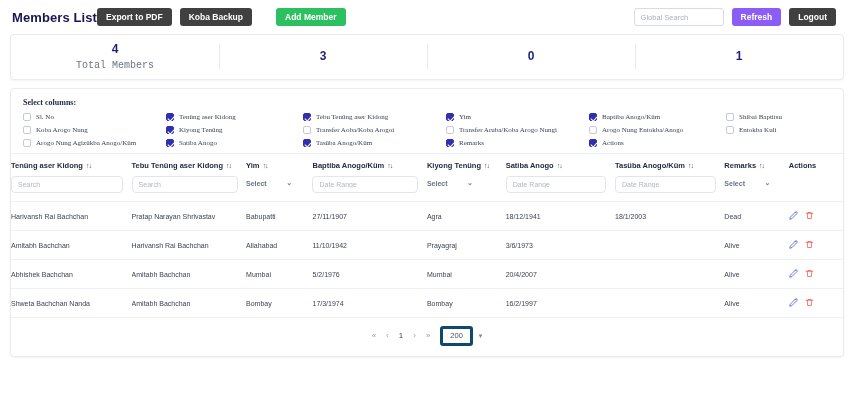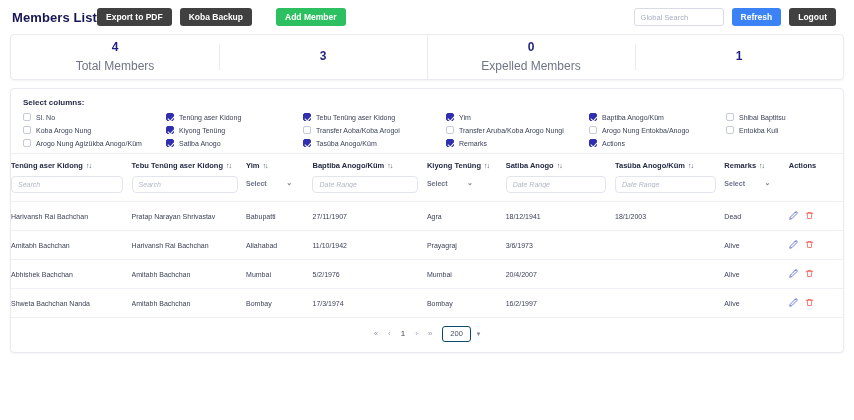--- a/index.html
+++ b/index.html
@@ -23,21 +23,21 @@
     letter-spacing: .1px; white-space: nowrap; text-align: center;
   }
   .btn {
     border: none; border-radius: 3px; cursor: pointer;
     font-size: 8.5px; font-weight: bold; color: #fff;
     padding: 5px 9px; margin-right: 8px; line-height: 1;
     font-family: "Liberation Sans", sans-serif; white-space: nowrap;
   }
   .btn-navy { background: #404040; }
   .btn-green { background: #2dc060; margin-left: 16px; }
-  .btn-yellow { background: #3b82f6; color: #fff; }
+  .btn-yellow { background: #8b5cf6; color: #fff; }
   .topbar-right { margin-left: auto; display: flex; align-items: center; }
   .global-search {
     width: 90px; height: 18px; border: 1px solid #d8dbe6; border-radius: 3px;
     background: #fff; font-size: 7.5px; color: #9aa0b0; padding: 0 6px;
     margin-right: 8px; font-family: "Liberation Sans", sans-serif; outline: none;
   }
   .global-search::placeholder { color: #a9afc0; }
 
   
   .card {
@@ -47,26 +47,26 @@
   }
   .stats { display: flex; height: 44px; align-items: center; }
   .stat {
     flex: 1; text-align: center; position: relative;
   }
   .stat + .stat::before {
     content: ""; position: absolute; left: 0; top: -6px; bottom: -6px;
     width: 1px; background: #e9ebf1;
   }
   .stat-num { font-size: 12px; font-weight: bold; color: #1f1f80; line-height: 1.15; }
-  .stat-label { font-size: 12px; color: #6f7585; margin-top: 4px; }
+  .stat-label { font-size: 10px; color: #6f7585; margin-top: 4px; font-family: Liberation Mono, monospace; }
 
   
   .main-card { margin: 8px 10px 0 10px; padding: 0; }
 
-  .select-columns { padding: 9px 12px 6px 12px; }
+  .select-columns { padding: 9px 12px 6px 12px; font-family: Liberation Serif, serif; }
   .sc-title { font-size: 8px; font-weight: bold; color: #262b48; margin-bottom: 6px; }
   .sc-grid {
     display: grid;
     grid-template-columns: 143px 137px 143px 143px 137px 120px;
     row-gap: 5px;
   }
   .chk-item { display: flex; align-items: center; }
   .chk {
     width: 8px; height: 8px; border-radius: 2px; flex: 0 0 8px;
     border: 1px solid #c6cad6; background: #fff; margin-right: 5px;
@@ -85,21 +85,21 @@
   .tbl th, .tbl td { text-align: left; vertical-align: middle; }
   thead .hrow th {
     padding: 7px 0 3px 0; border-top: 1px solid #edeff4;
     font-size: 7.5px; font-weight: bold; color: #242943; white-space: nowrap;
   }
   thead .frow th { padding: 0 0 8px 0; }
   .sort-ic { color: #4a4f66; font-size: 7px; margin-left: 3px; letter-spacing:-1px;}
   .filter-input {
     height: 17px; border: 1px solid #e2e5ed; border-radius: 4px;
     background: #fff; font-size: 7px; color: #a8adbd; padding: 0 6px;
-    font-family: "Liberation Sans", sans-serif; outline: none; width: 100%; font-style: italic;
+    font-family: "Liberation Sans", sans-serif; outline: none; width: 100%;
   }
   .filter-input::placeholder { color: #b2b7c6; }
   .filter-select {
     display: flex; align-items: center; justify-content: space-between;
     font-size: 7px; color: #6c7287; width: 46px; cursor: pointer;
   }
   .caret { color: #7e8599; font-size: 7px; }
   .tbl td {
     font-size: 7px; color: #3a3f55; padding: 9px 0;
     border-top: 1px solid #eef0f5; white-space: nowrap;
@@ -113,21 +113,21 @@
   .pager {
     display: flex; align-items: center; justify-content: center;
     gap: 10px; padding: 8px 0 10px 0; border-top: 1px solid #eef0f5;
   }
   .pg-btn { font-size: 8px; color: #9aa0b2; cursor: pointer; line-height:1; }
   .pg-num { font-size: 8px; color: #3a3f55; cursor: pointer; }
   .pg-size {
     display: flex; align-items: center; gap: 6px;
   }
   .pg-size-box {
-    border: 1px solid #0c4a6e; border-radius: 3px; font-size: 7.5px;
+    border: 3px solid #0c4a6e; border-radius: 3px; font-size: 7.5px;
     color: #4a4f66; padding: 3px 7px; line-height: 1; cursor: pointer;
   }
 </style>
 </head>
 <body>
 
 <div class="page">
 
   <div class="topbar">
     <div class="page-title">Members List</div>
@@ -147,21 +147,20 @@
     <div class="stats">
       <div class="stat">
         <div class="stat-num">4</div>
         <div class="stat-label">Total Members</div>
       </div>
       <div class="stat">
         <div class="stat-num">3</div>
       </div>
       <div class="stat">
         <div class="stat-num">0</div>
-        <div class="stat-label">Expelled Members</div>
       </div>
       <div class="stat">
         <div class="stat-num">1</div>
       </div>
     </div>
   </div>
 
   <div class="card main-card">
 
     <div class="select-columns">

